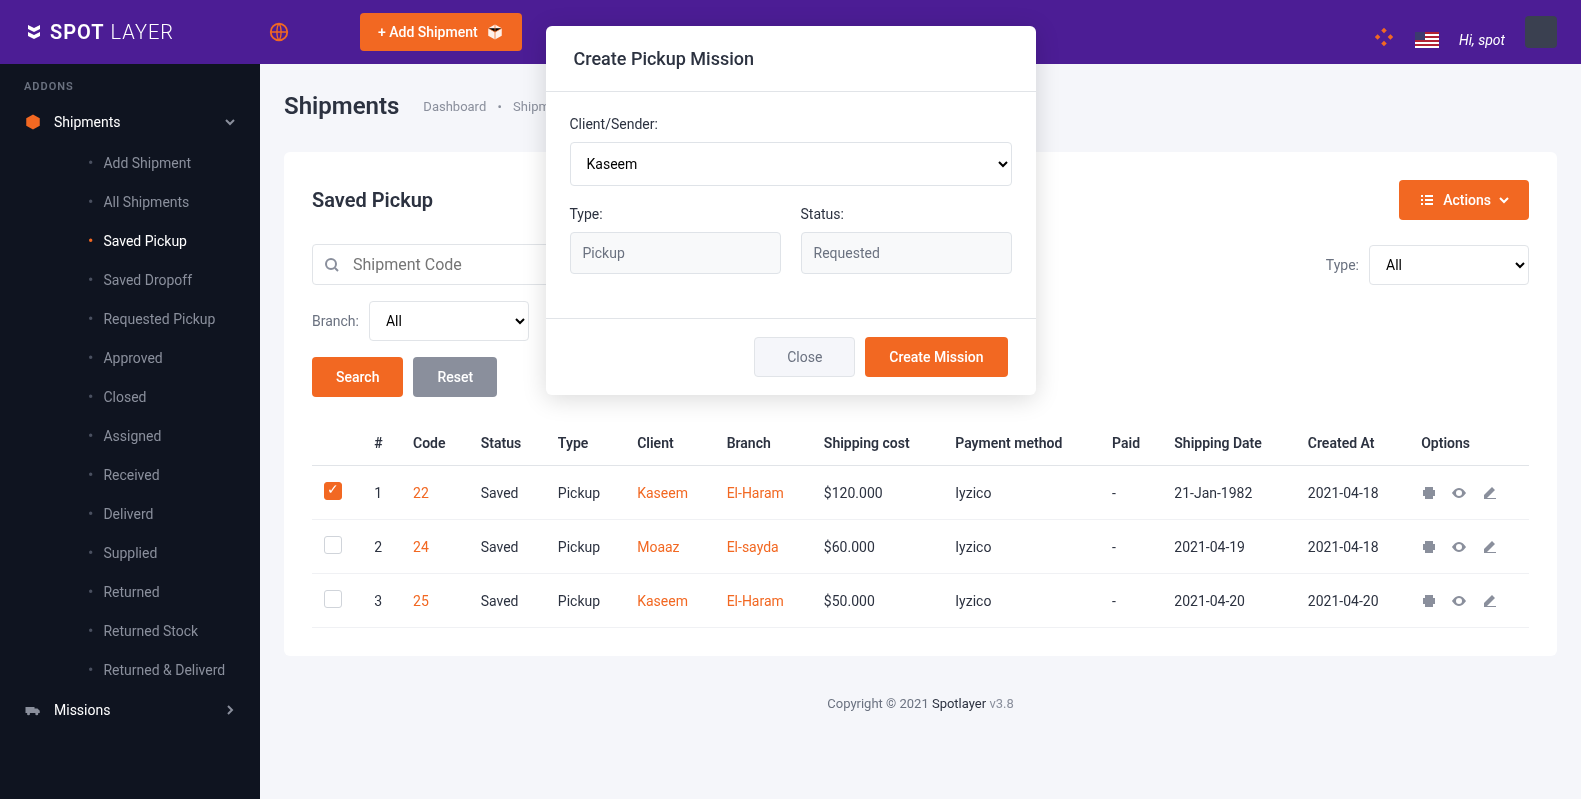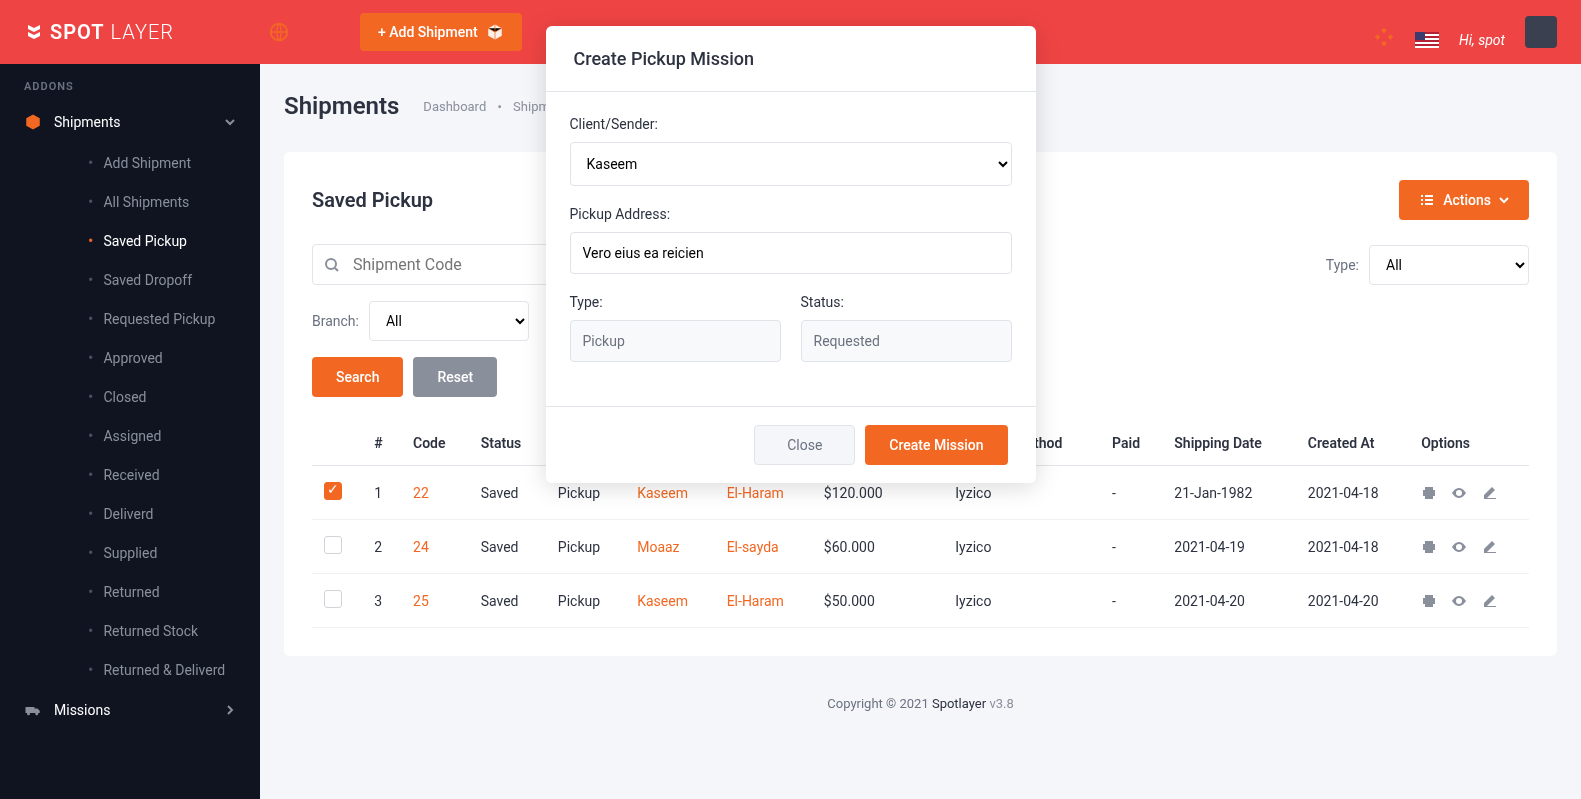--- a/index.html
+++ b/index.html
@@ -1,19 +1,19 @@
 <!DOCTYPE html>
 <html><head>
 <meta charset="utf-8">
 <style>
 * { margin: 0; padding: 0; box-sizing: border-box; font-family: -apple-system, BlinkMacSystemFont, "Segoe UI", Roboto, sans-serif; }
 body { background: #f5f6fa; width: 1581px; height: 799px; overflow: hidden; position: relative; }
 
 
-.header { height: 64px; background: #ef4444; display: flex; align-items: center; padding: 0 24px; color: #fff; gap: 47px; }
+.header { height: 64px; background: #4c1d95; display: flex; align-items: center; padding: 0 24px; color: #fff; gap: 47px; }
 .logo { font-size: 20px; font-weight: 600; letter-spacing: 1px; display: flex; align-items: center; gap: 6px; }
 .logo strong { font-weight: 300; }
 .globe-btn { width: 36px; height: 36px; display: flex; align-items: center; justify-content: center; margin-left: 40px; margin-right: 16px; }
 .add-ship-btn { background: #f26822; color: #fff; border: none; padding: 10px 18px; border-radius: 4px; font-size: 14px; font-weight: 500; cursor: pointer; display: flex; align-items: center; gap: 8px; }
 .header-right { display: flex; align-items: flex-end; gap: 20px; margin-left: auto; font-style: italic; }
 .flag { width: 24px; height: 16px; display: inline-block; }
 .greeting { font-size: 14px; }
 .avatar { width: 32px; height: 32px; border-radius: 4px; background: #3a4050; }
 
 
@@ -389,24 +389,20 @@
 
 <div class="modal">
   <div class="modal-header">
     <h3 class="modal-title">Create Pickup Mission</h3>
   </div>
   <div class="modal-body">
     <div class="form-group">
       <label class="form-label">Client/Sender:</label>
       <select class="form-select"><option>Kaseem</option></select>
     </div>
-    <div class="form-group">
-      <label class="form-label">Pickup Address:</label>
-      <input class="form-input" value="Vero eius ea reicien" style="">
-    </div>
     <div class="form-row">
       <div class="form-group">
         <label class="form-label">Type:</label>
         <input class="form-input readonly" readonly="" value="Pickup" style="">
       </div>
       <div class="form-group">
         <label class="form-label">Status:</label>
         <input class="form-input readonly" readonly="" value="Requested" style="">
       </div>
     </div>

